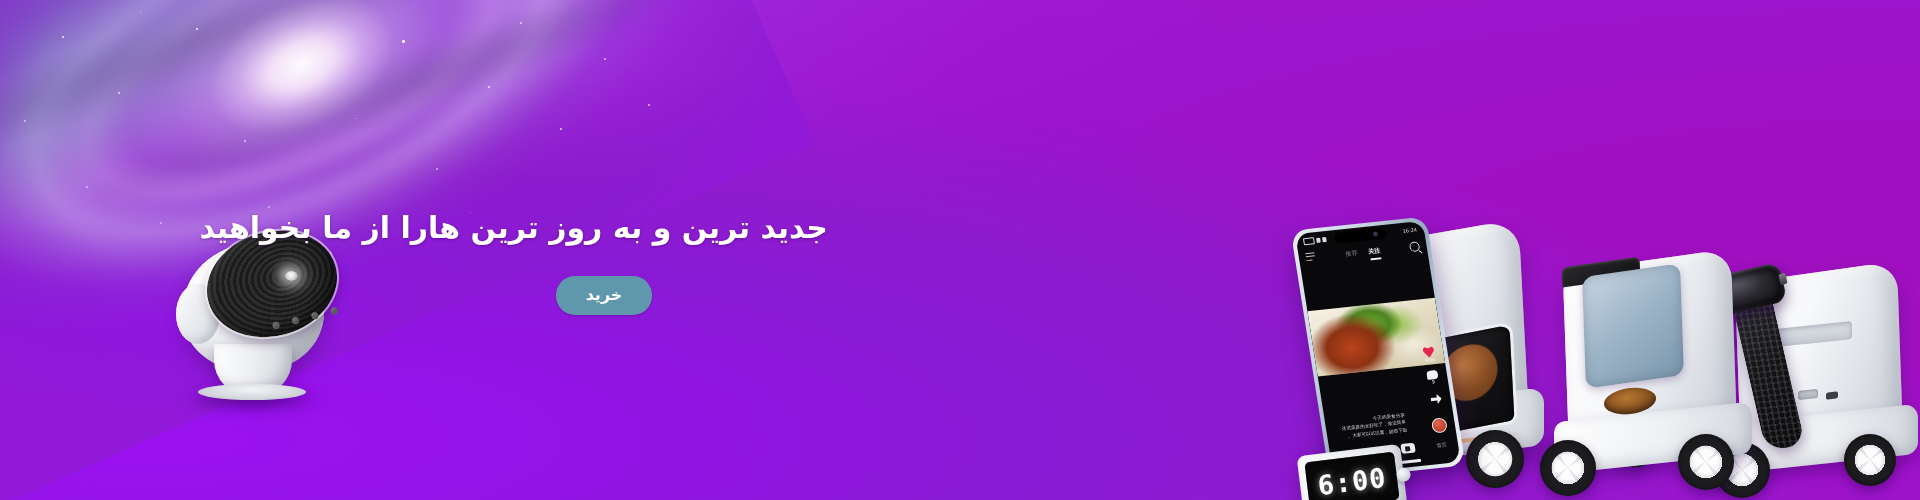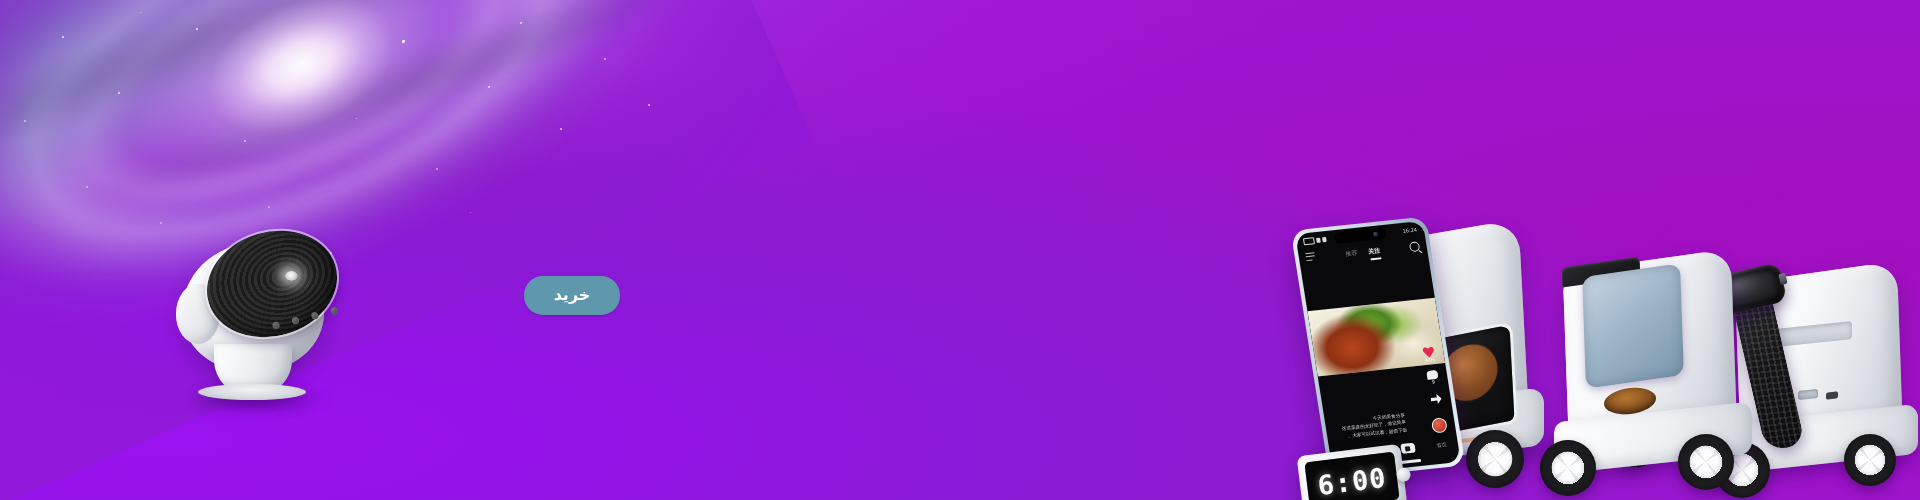--- a/index.html
+++ b/index.html
@@ -103,21 +103,21 @@
     position:absolute;right:1092px;top:210px;
     white-space:nowrap;
     color:#ffffff;
     font-size:30px;font-weight:bold;
     letter-spacing:.2px;
     text-shadow:0 1px 3px rgba(60,0,90,.45);
     direction:rtl;
     pointer-events:auto;
   }
   .cta-wrap{
-    position:absolute;right:1300px;top:276px;
+    position:absolute;right:1268px;top:276px;
     pointer-events:auto;
   }
   .cta{
     display:inline-block;
     min-width:96px;
     padding:9px 26px 11px;
     border:0;border-radius:19px;
     background:#5f97ac;
     color:#ffffff;
     font-size:16px;font-weight:bold;
@@ -656,18 +656,19 @@
         <div class="face">
           <span class="digits">6:00</span>
         </div>
         <div class="knob"></div>
       </div>
     </div>
 
   </div>
 
   <div class="copy">
+    <div class="headline">جدید ترین و به روز ترین هارا از ما بخواهید</div>
     <div class="cta-wrap">
       <button class="cta" type="button">خرید</button>
     </div>
   </div>
 
 </div>
 
 </body></html>

